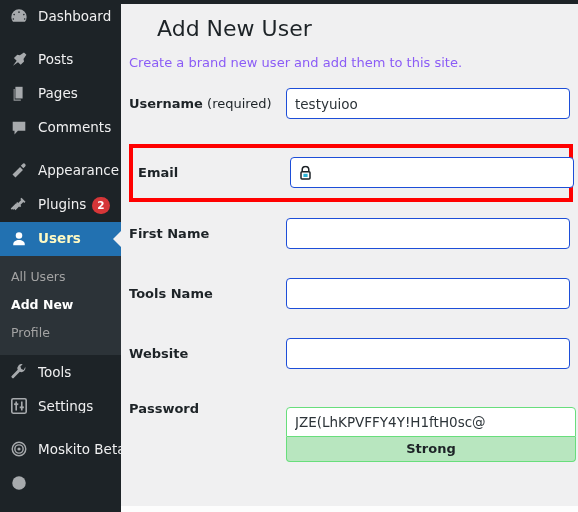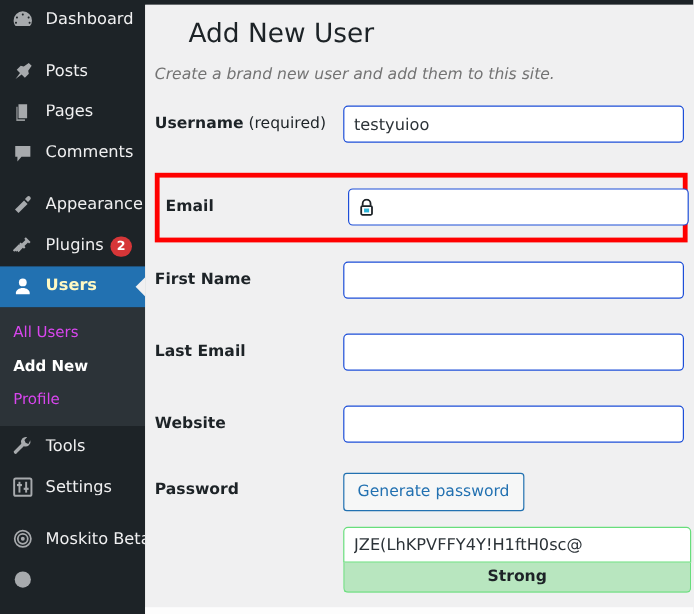--- a/index.html
+++ b/index.html
@@ -79,21 +79,21 @@
 
   
   #submenu {
     background: #2c3338;
     padding: 7px 0 8px 0;
   }
   .submenu-item {
     display: block;
     padding: 5px 0 5px 11px;
     font-size: 12.5px;
-    color: #d946ef;
+    color: #a3a3a3;
     line-height: 1.45;
     white-space: nowrap;
   }
   .submenu-item.current {
     color: #fff;
     font-weight: 700;
   }
 
   
   #main {
@@ -107,23 +107,22 @@
   #page-title {
     font-size: 22px;
     font-weight: 400;
     color: #1d2327;
     line-height: 1.3;
     padding: 2px 0 4px 0;
     margin-left: 28px;
   }
   #page-subtitle {
     font-size: 13px;
-    color: #737373;
+    color: #8b5cf6;
     padding: 7px 0 14px 0;
-    font-style: italic;
   }
 
   
   .form-row {
     display: flex;
     align-items: center;
     min-height: 40px;
     margin-bottom: 20px;
     position: relative;
   }
@@ -389,37 +388,36 @@
       </div>
 
       <div class="form-row">
         <label class="form-label">First Name</label>
         <div class="form-field">
           <input class="txt" type="text" id="first-name-input" value="" style="">
         </div>
       </div>
 
       <div class="form-row">
-        <label class="form-label">Last Email</label>
+        <label class="form-label">Tools Name</label>
         <div class="form-field">
           <input class="txt" type="text" id="last-name-input" value="" style="">
         </div>
       </div>
 
       <div class="form-row">
         <label class="form-label">Website</label>
         <div class="form-field">
           <input class="txt" type="text" id="website-input" value="" style="">
         </div>
       </div>
 
       <div class="form-row" id="pw-row">
         <label class="form-label" style="padding-top:7px;">Password</label>
         <div class="form-field">
-          <button type="button" class="btn-secondary">Generate password</button>
           <div id="pw-wrap">
             <input type="text" id="pw-input" value="JZE(LhKPVFFY4Y!H1ftH0sc@" style="">
             <div id="pw-strength">Strong</div>
 
           </div>
         </div>
       </div>
 
     </form>
   </main>

